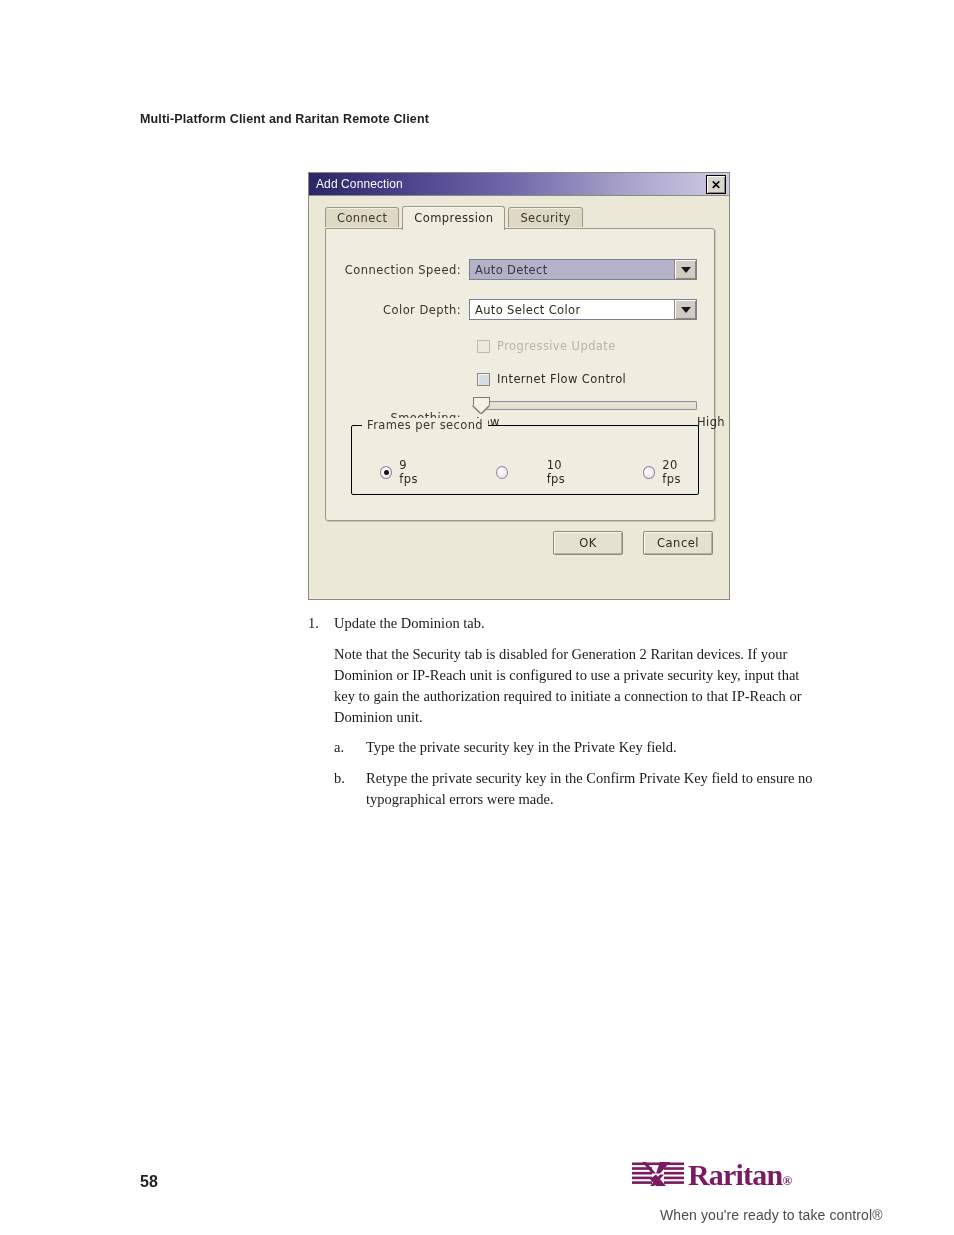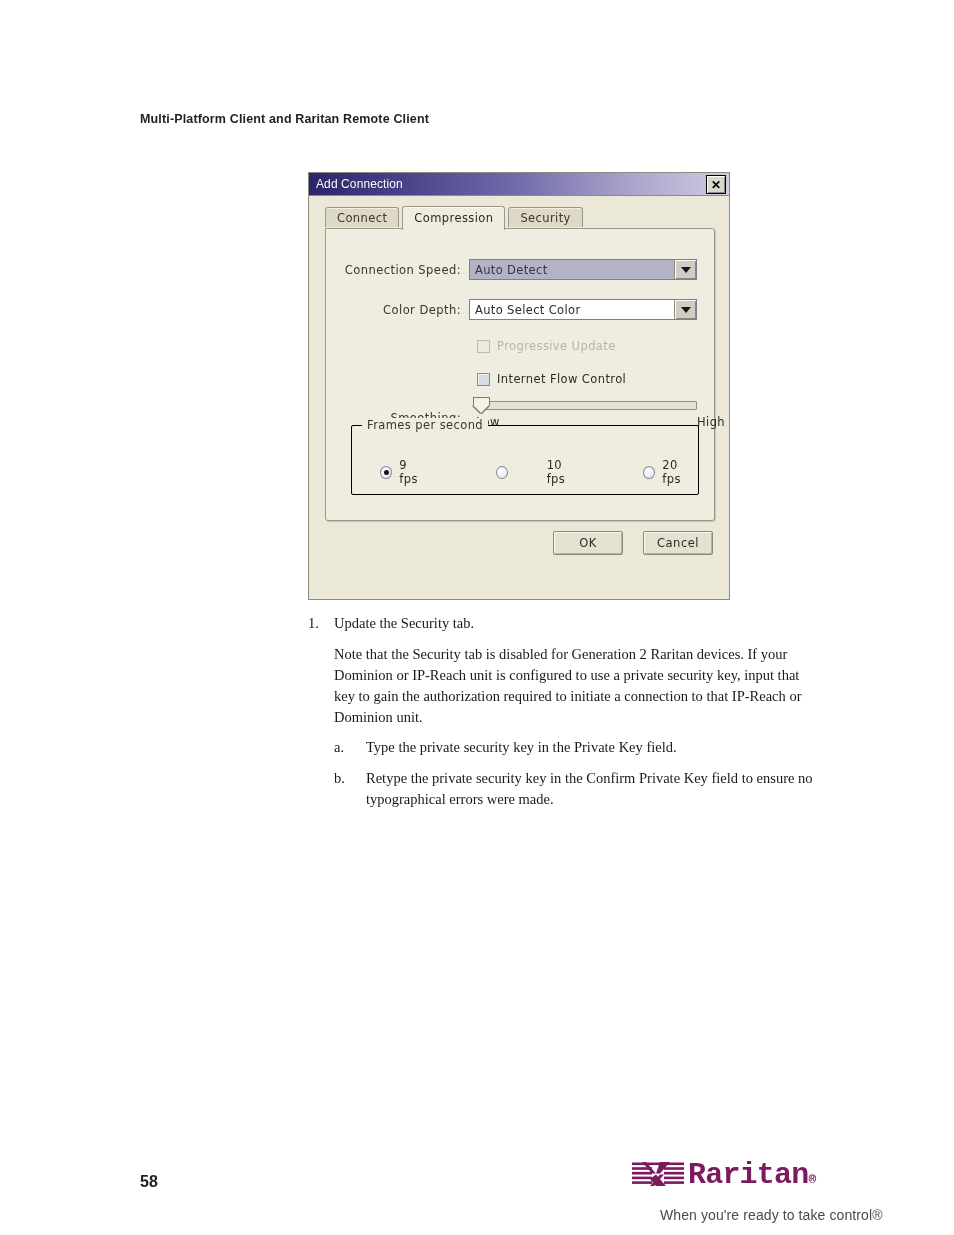--- a/index.html
+++ b/index.html
@@ -331,21 +331,21 @@
   }
   .logo-mark {
     position: absolute;
     left: 0; top: 3px;
     width: 52px; height: 26px;
   }
   .logo-word {
     position: absolute;
     left: 56px;
     top: 0px;
-    font-family: Liberation Mono, monospace;
+    font-family: Liberation Serif, serif;
     font-weight: bold;
     font-size: 30px;
     letter-spacing: -0.8px;
     color: #7c1a5f;
     line-height: 32px;
   }
   .logo-word .reg {
     font-size: 13px;
     vertical-align: baseline;
   }
@@ -441,21 +441,21 @@
   <div class="btn-row">
     <div class="btn">OK</div>
     <div class="btn">Cancel</div>
   </div>
 </div>
 
 <div class="body-copy">
 
   <div class="step" style="left:308px; top:613px; width:520px;">
     <span class="marker">1.</span>
-    <span class="text" style="margin-left:26px;">Update the Security tab.</span>
+    <span class="text" style="margin-left:26px;">Update the Dominion tab.</span>
   </div>
 
   <div class="step" style="left:334px; top:644px; width:478px;">
     <span class="text">Note that the Security tab is disabled for Generation 2 Raritan devices. If your Dominion or IP-Reach unit is configured to use a private security key, input that key to gain the authorization required to initiate a connection to that IP-Reach or Dominion unit.</span>
   </div>
 
   <div class="step" style="left:334px; top:737px; width:494px;">
     <span class="marker">a.</span>
     <span class="text" style="margin-left:32px;">Type the private security key in the Private Key field.</span>
   </div>

